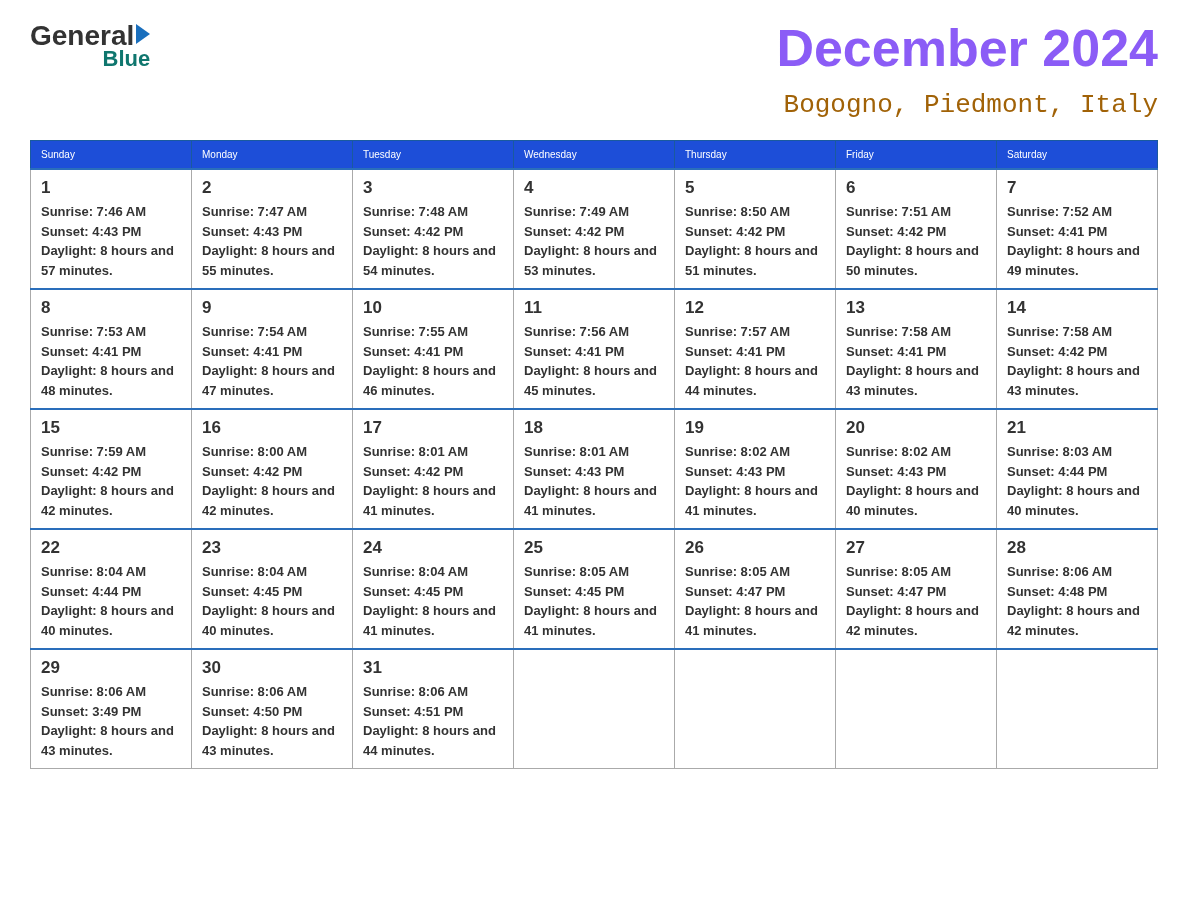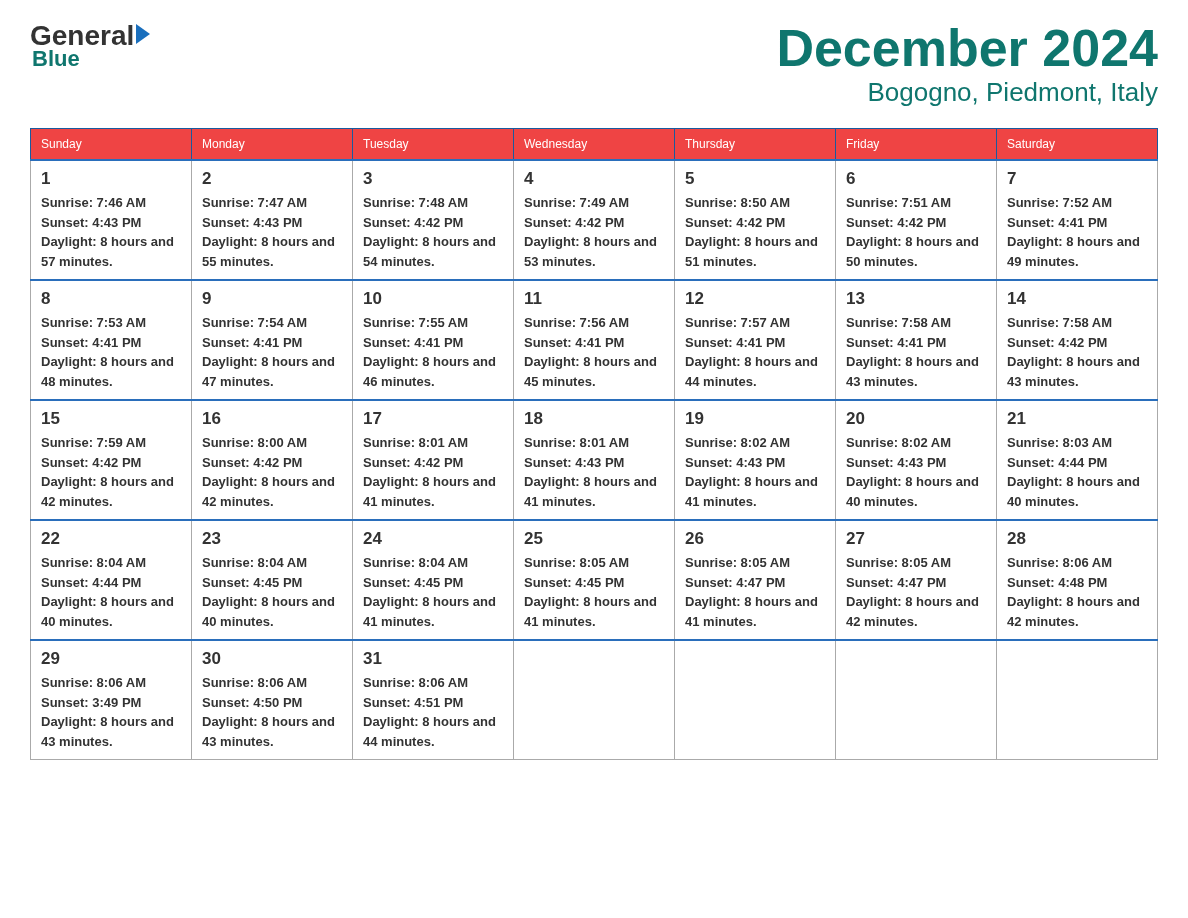--- a/index.html
+++ b/index.html
@@ -12,21 +12,21 @@
     }
     .header-area {
       display: flex;
       justify-content: space-between;
       align-items: flex-start;
       margin-bottom: 20px;
     }
     .logo {
       display: flex;
       flex-direction: column;
-      align-items: flex-start;
+      align-items: flex-end;
     }
     .logo-text {
       display: flex;
       align-items: center;
       font-size: 28px;
       font-weight: bold;
       color: #333;
     }
     .logo-general { color: #333; }
     .logo-triangle {
@@ -44,39 +44,40 @@
       font-weight: bold;
       margin-top: -6px;
       margin-left: 2px;
     }
     .title-area {
       text-align: right;
     }
     .month-title {
       font-size: 52px;
       font-weight: bold;
-      color: #0f766e;
+      color: #8b5cf6;
       line-height: 1.1;
     }
     .location-title {
       font-size: 26px;
-      color: #0f766e;
-      margin-top: 0;
+      color: #a16207;
+      margin-top: 13px;
+      font-family: Liberation Mono, monospace;
     }
     table {
       width: 100%;
       border-collapse: collapse;
       table-layout: fixed;
     }
     thead th {
-      background-color: #ef4444;
+      background-color: #1d4ed8;
       color: #fff;
       padding: 8px 10px;
       text-align: left;
-      font-size: 12px;
+      font-size: 10px;
       font-weight: normal;
       border: 1px solid #1a5a9e;
     }
     tbody td {
       border: 1px solid #aaa;
       vertical-align: top;
       padding: 8px 10px;
       font-size: 13px;
       color: #333;
       height: 110px;

